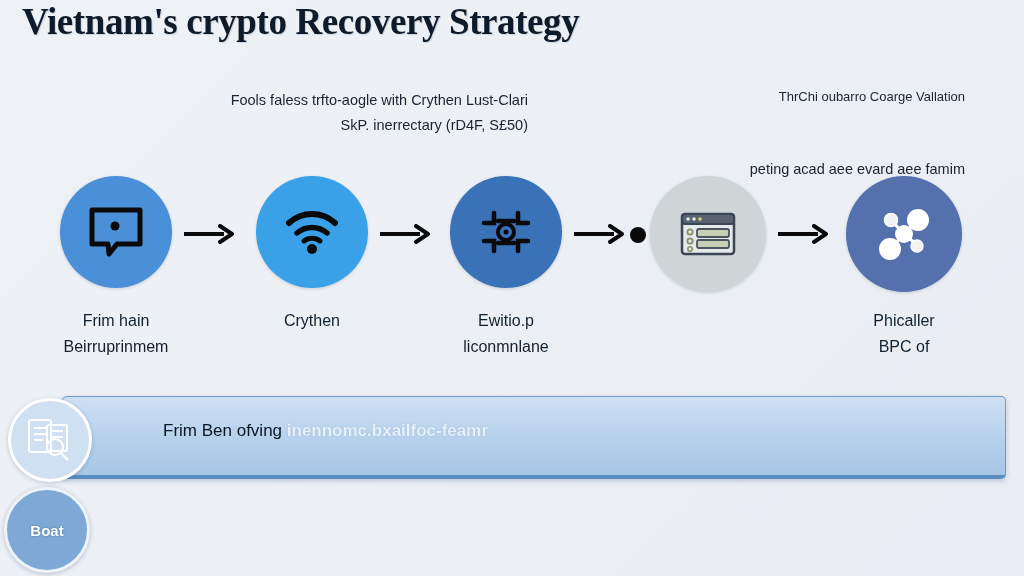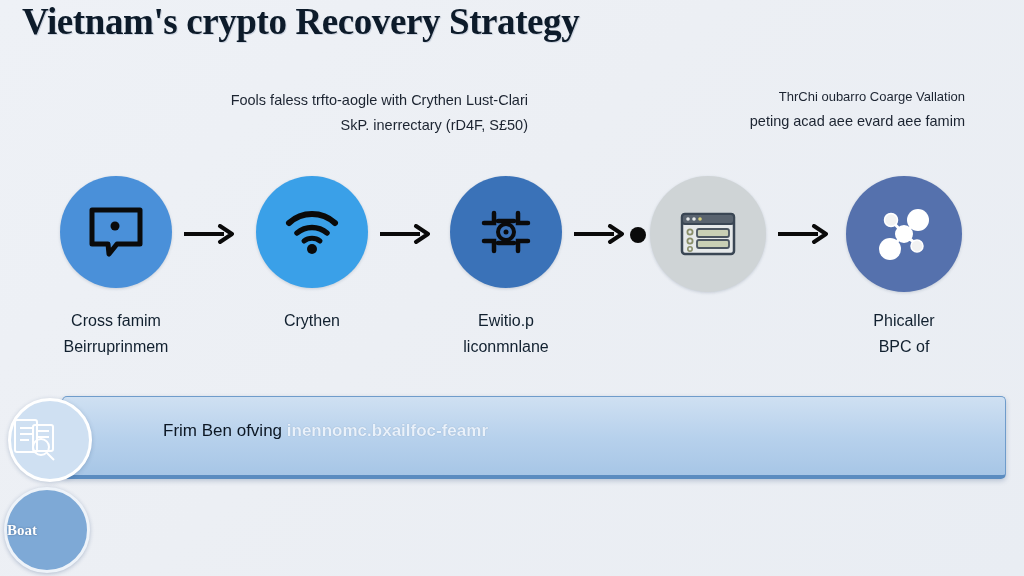--- a/index.html
+++ b/index.html
@@ -26,21 +26,21 @@
   
   .note{
     position:absolute;text-align:right;color:#1c2431;
     font-size:14.5px;line-height:25px;
   }
   .note .l1{display:block;}
   .note .l2{display:block;}
   .note-left{left:98px;top:88px;width:430px;}
   .note-right{left:645px;top:84px;width:320px;}
   .note-right .l1{font-size:13px;}
-  .note-right .l2{font-size:14.5px;}
+  .note-right .l2{font-size:14.5px;margin-top:48px;}
   .smudge{filter:blur(.25px);}
   
   .flow{
     position:absolute;left:0;top:176px;width:1024px;height:120px;
   }
   .circle{
     position:absolute;border-radius:50%;
     display:flex;align-items:center;justify-content:center;
     box-shadow:0 1px 3px rgba(40,60,90,.18);
   }
@@ -96,21 +96,21 @@
     text-shadow:0 1px 1px rgba(40,70,110,.45);
   }
   .bar2-right{
     position:absolute;left:660px;top:8px;width:330px;
     text-align:center;color:#ffffff;font-size:16.5px;line-height:27px;
     text-shadow:0 1px 1px rgba(40,70,110,.45);
   }
   
   .badge{
     position:absolute;border-radius:50%;
-    display:flex;align-items:center;font-family:Liberation Serif, serif;
+    display:flex;align-items:center;justify-content:center;
   }
   .badge1{
     left:8px;top:398px;width:78px;height:78px;
     background:#cfe0f2;border:3px solid #ffffff;
     box-shadow:0 1px 4px rgba(40,70,120,.25);
   }
   .badge2{
     left:4px;top:487px;width:80px;height:80px;
     background:#7ea9d6;border:3px solid #eef3f9;
     box-shadow:0 1px 4px rgba(40,70,120,.3);
@@ -234,21 +234,21 @@
     <span class="arrow a4">
       <svg width="52" height="20" viewBox="0 0 52 20">
         <line x1="2" y1="10" x2="42" y2="10" stroke="#0a0a0a" stroke-width="4"></line>
         <path d="M38 2 L50 10 L38 18" fill="none" stroke="#0a0a0a" stroke-width="4" stroke-linecap="round" stroke-linejoin="round"></path>
       </svg>
     </span>
     <span class="dot"></span>
   </div>
 
   <div class="steplabel s1">
-    <div>Cross famim</div>
+    <div>Frim hain</div>
     <div>Beirruprinmem</div>
   </div>
   <div class="steplabel s2">
     <div>Crythen</div>
   </div>
   <div class="steplabel s3">
     <div>Ewitio.p</div>
     <div>liconmnlane</div>
   </div>
   <div class="steplabel s5">

